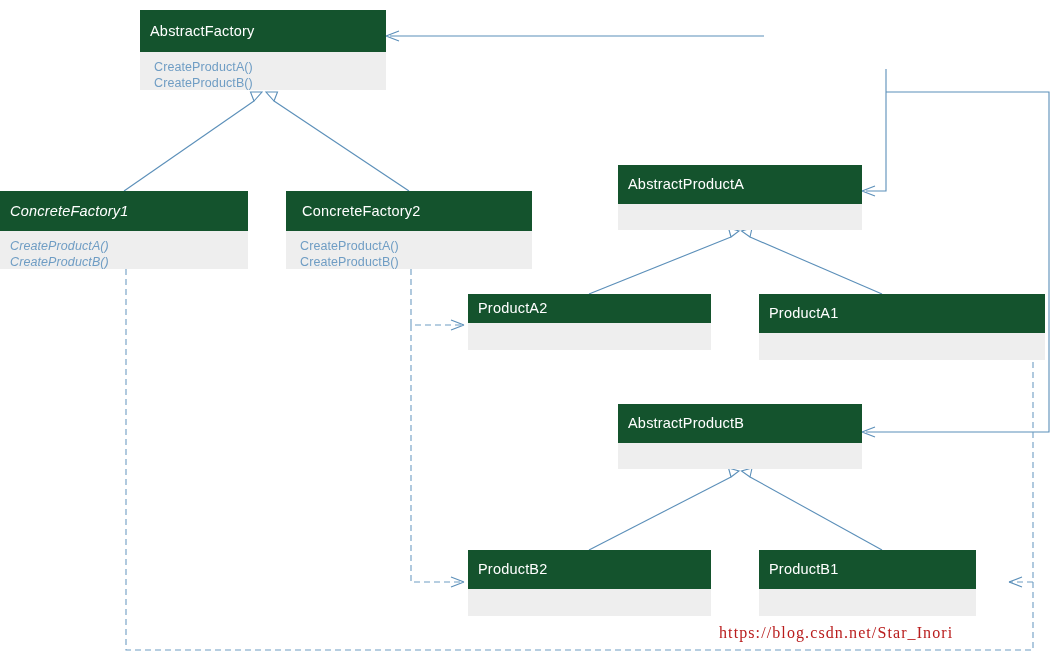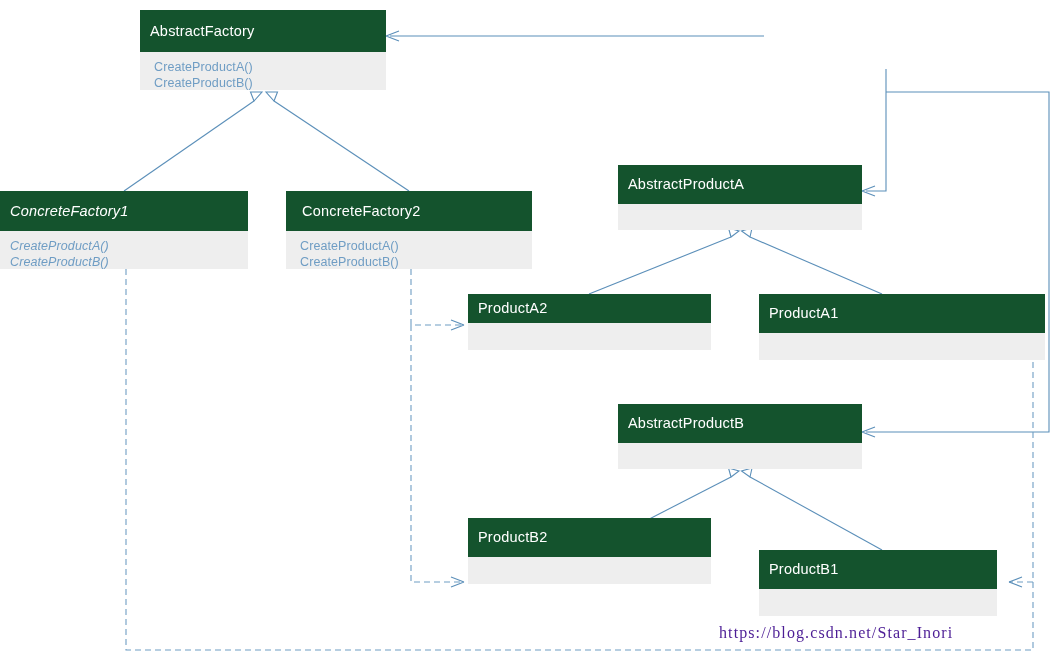--- a/index.html
+++ b/index.html
@@ -52,21 +52,21 @@
     color: #6f9dc4;
     font-size: 12.5px;
     line-height: 16px;
     letter-spacing: 0.1px;
     white-space: nowrap;
   }
   #watermark {
     position: absolute;
     left: 719px;
     top: 624px;
-    color: #4c1d95;
+    color: #b91c1c;
     font-family: "Liberation Serif", serif;
     font-size: 16px;
     letter-spacing: 1.1px;
     white-space: nowrap;
   }
 </style>
 </head>
 <body>
 
 <div id="diagram-root">
@@ -189,28 +189,28 @@
     <div class="uml-body empty" style="height:27px;"></div>
   </div>
 
   <div class="uml-class" style="left:618px; top:404px; width:244px;">
     <div class="uml-header" style="height:39px;">
       <span>AbstractProductB</span>
     </div>
     <div class="uml-body empty" style="height:26px;"></div>
   </div>
 
-  <div class="uml-class" style="left:468px; top:518px; width:243px;">
+  <div class="uml-class" style="left:468px; top:550px; width:243px;">
     <div class="uml-header" style="height:39px;">
       <span>ProductB2</span>
     </div>
     <div class="uml-body empty" style="height:27px;"></div>
   </div>
 
-  <div class="uml-class" style="left:759px; top:550px; width:238px;">
+  <div class="uml-class" style="left:759px; top:550px; width:217px;">
     <div class="uml-header" style="height:39px;">
       <span>ProductB1</span>
     </div>
     <div class="uml-body empty" style="height:27px;"></div>
   </div>
 
   <div id="watermark">https://blog.csdn.net/Star_Inori</div>
 
 </div>
 

